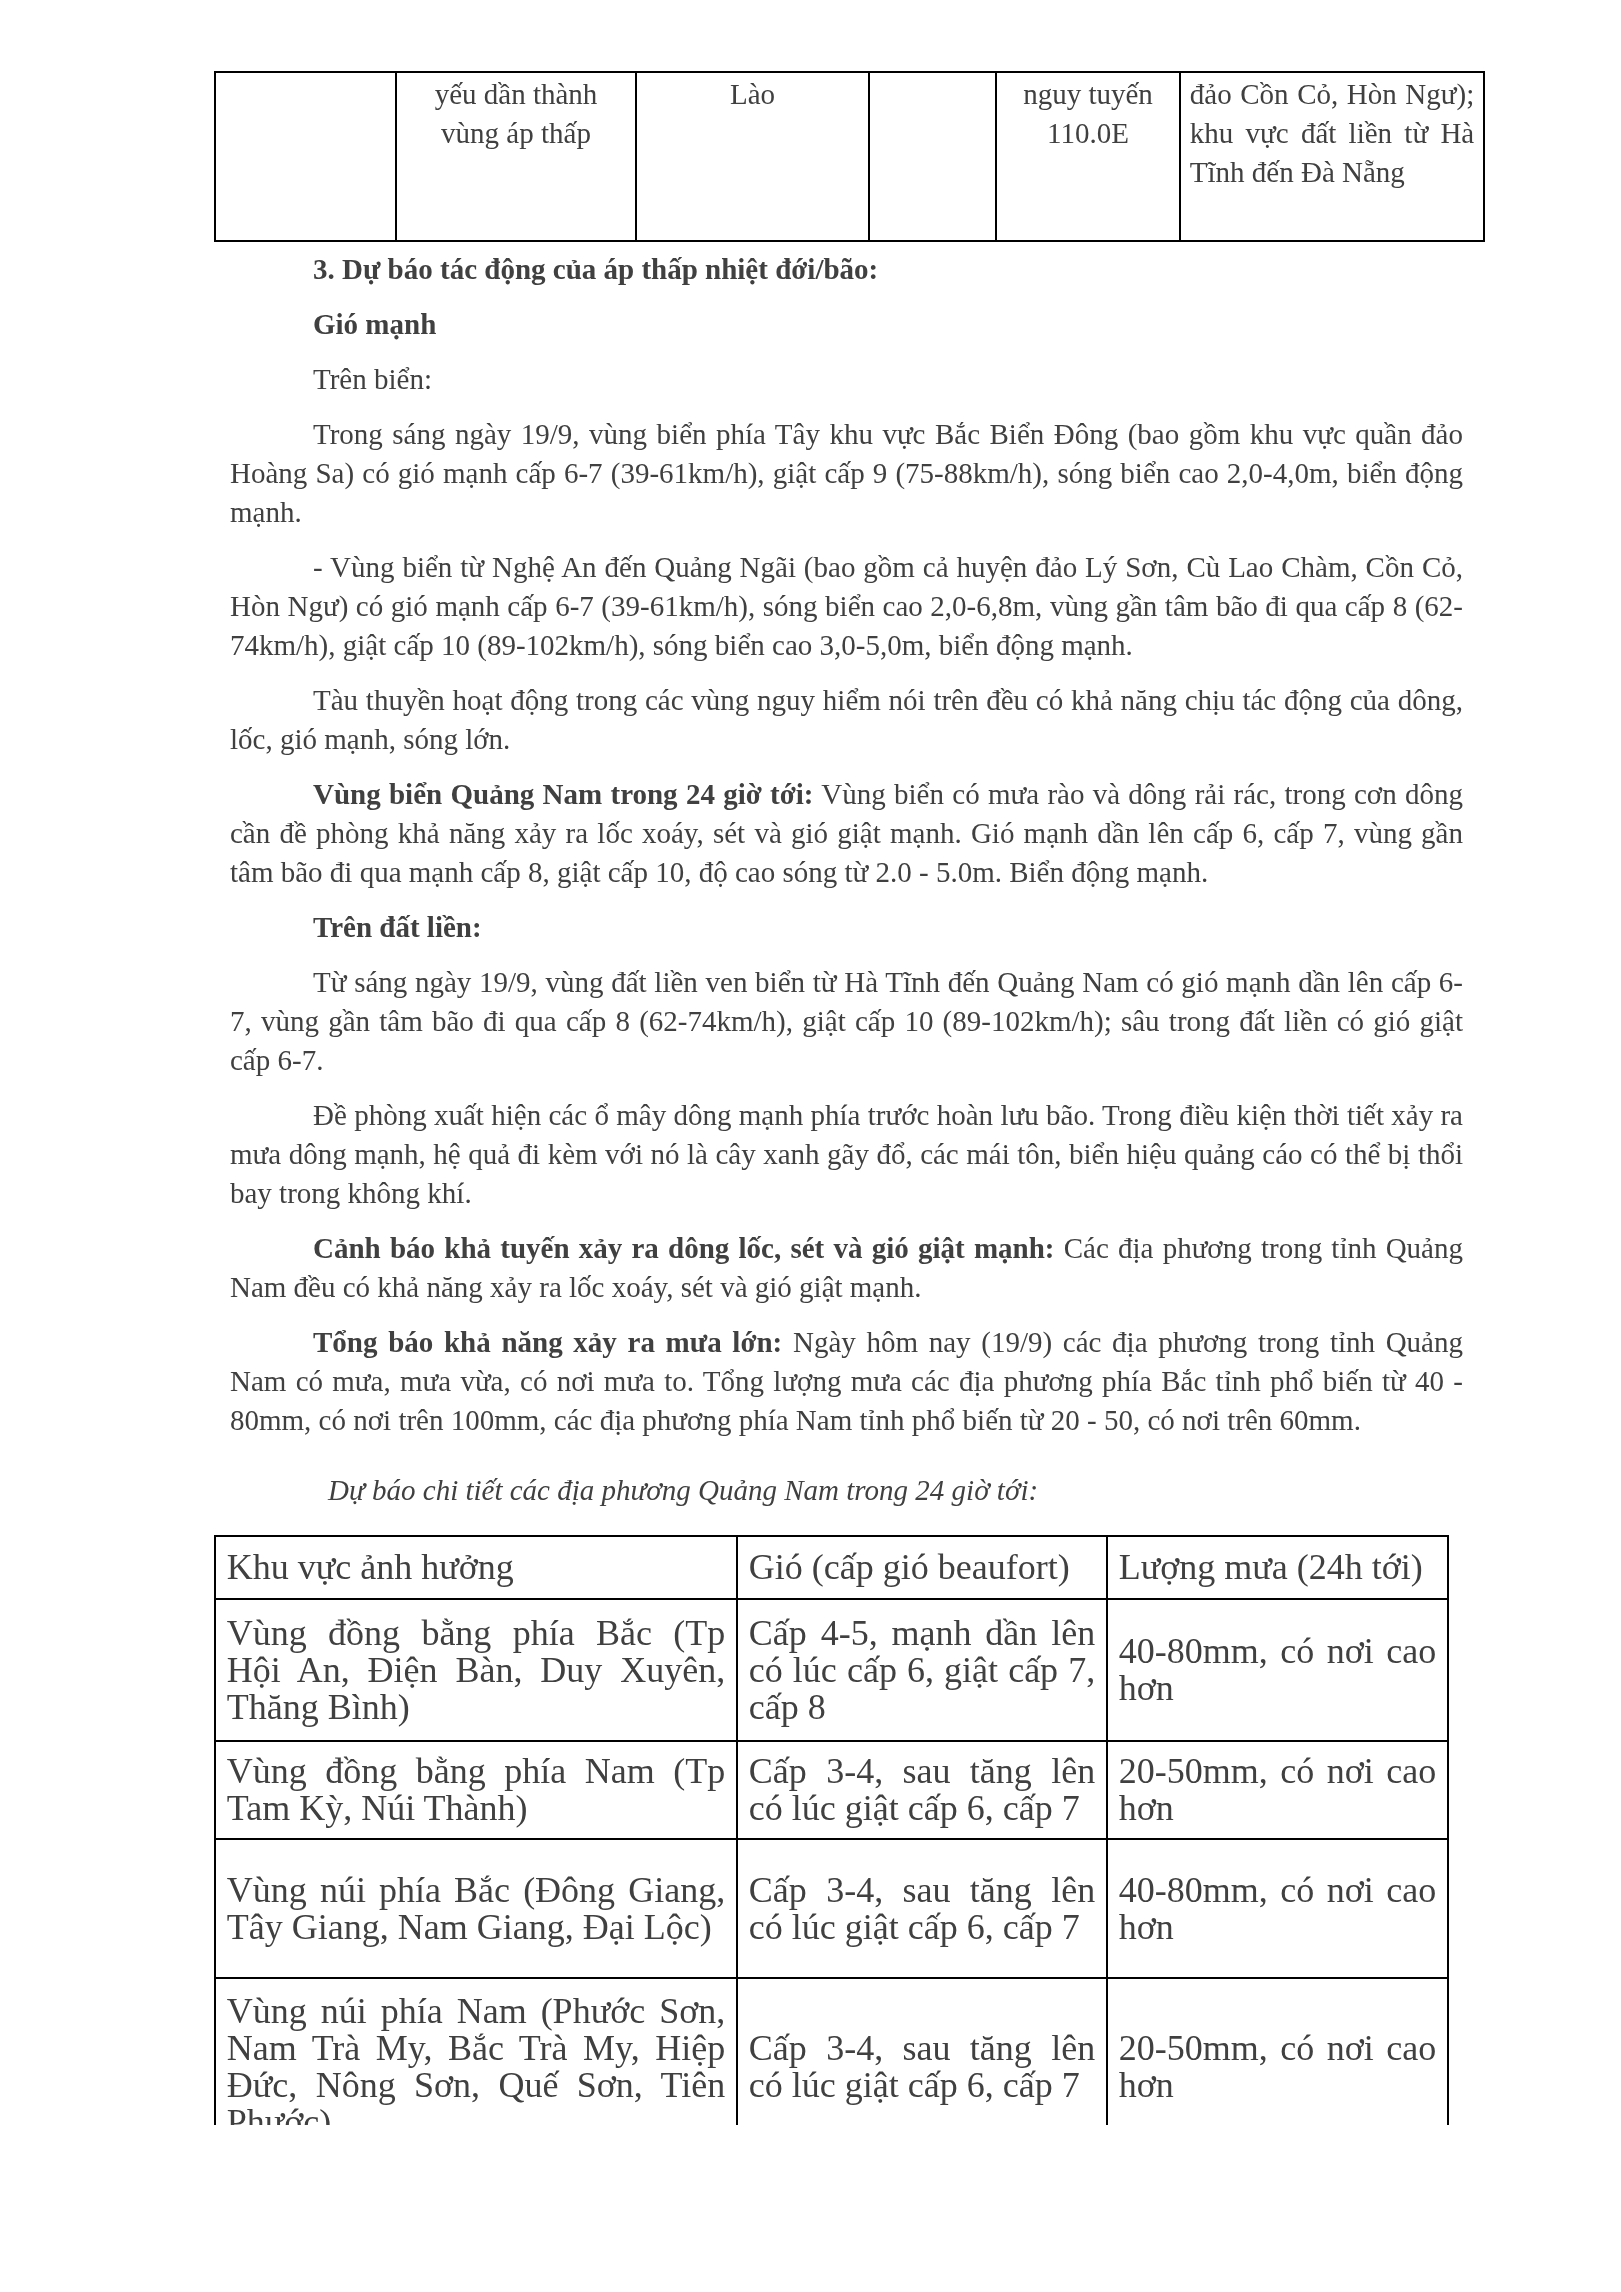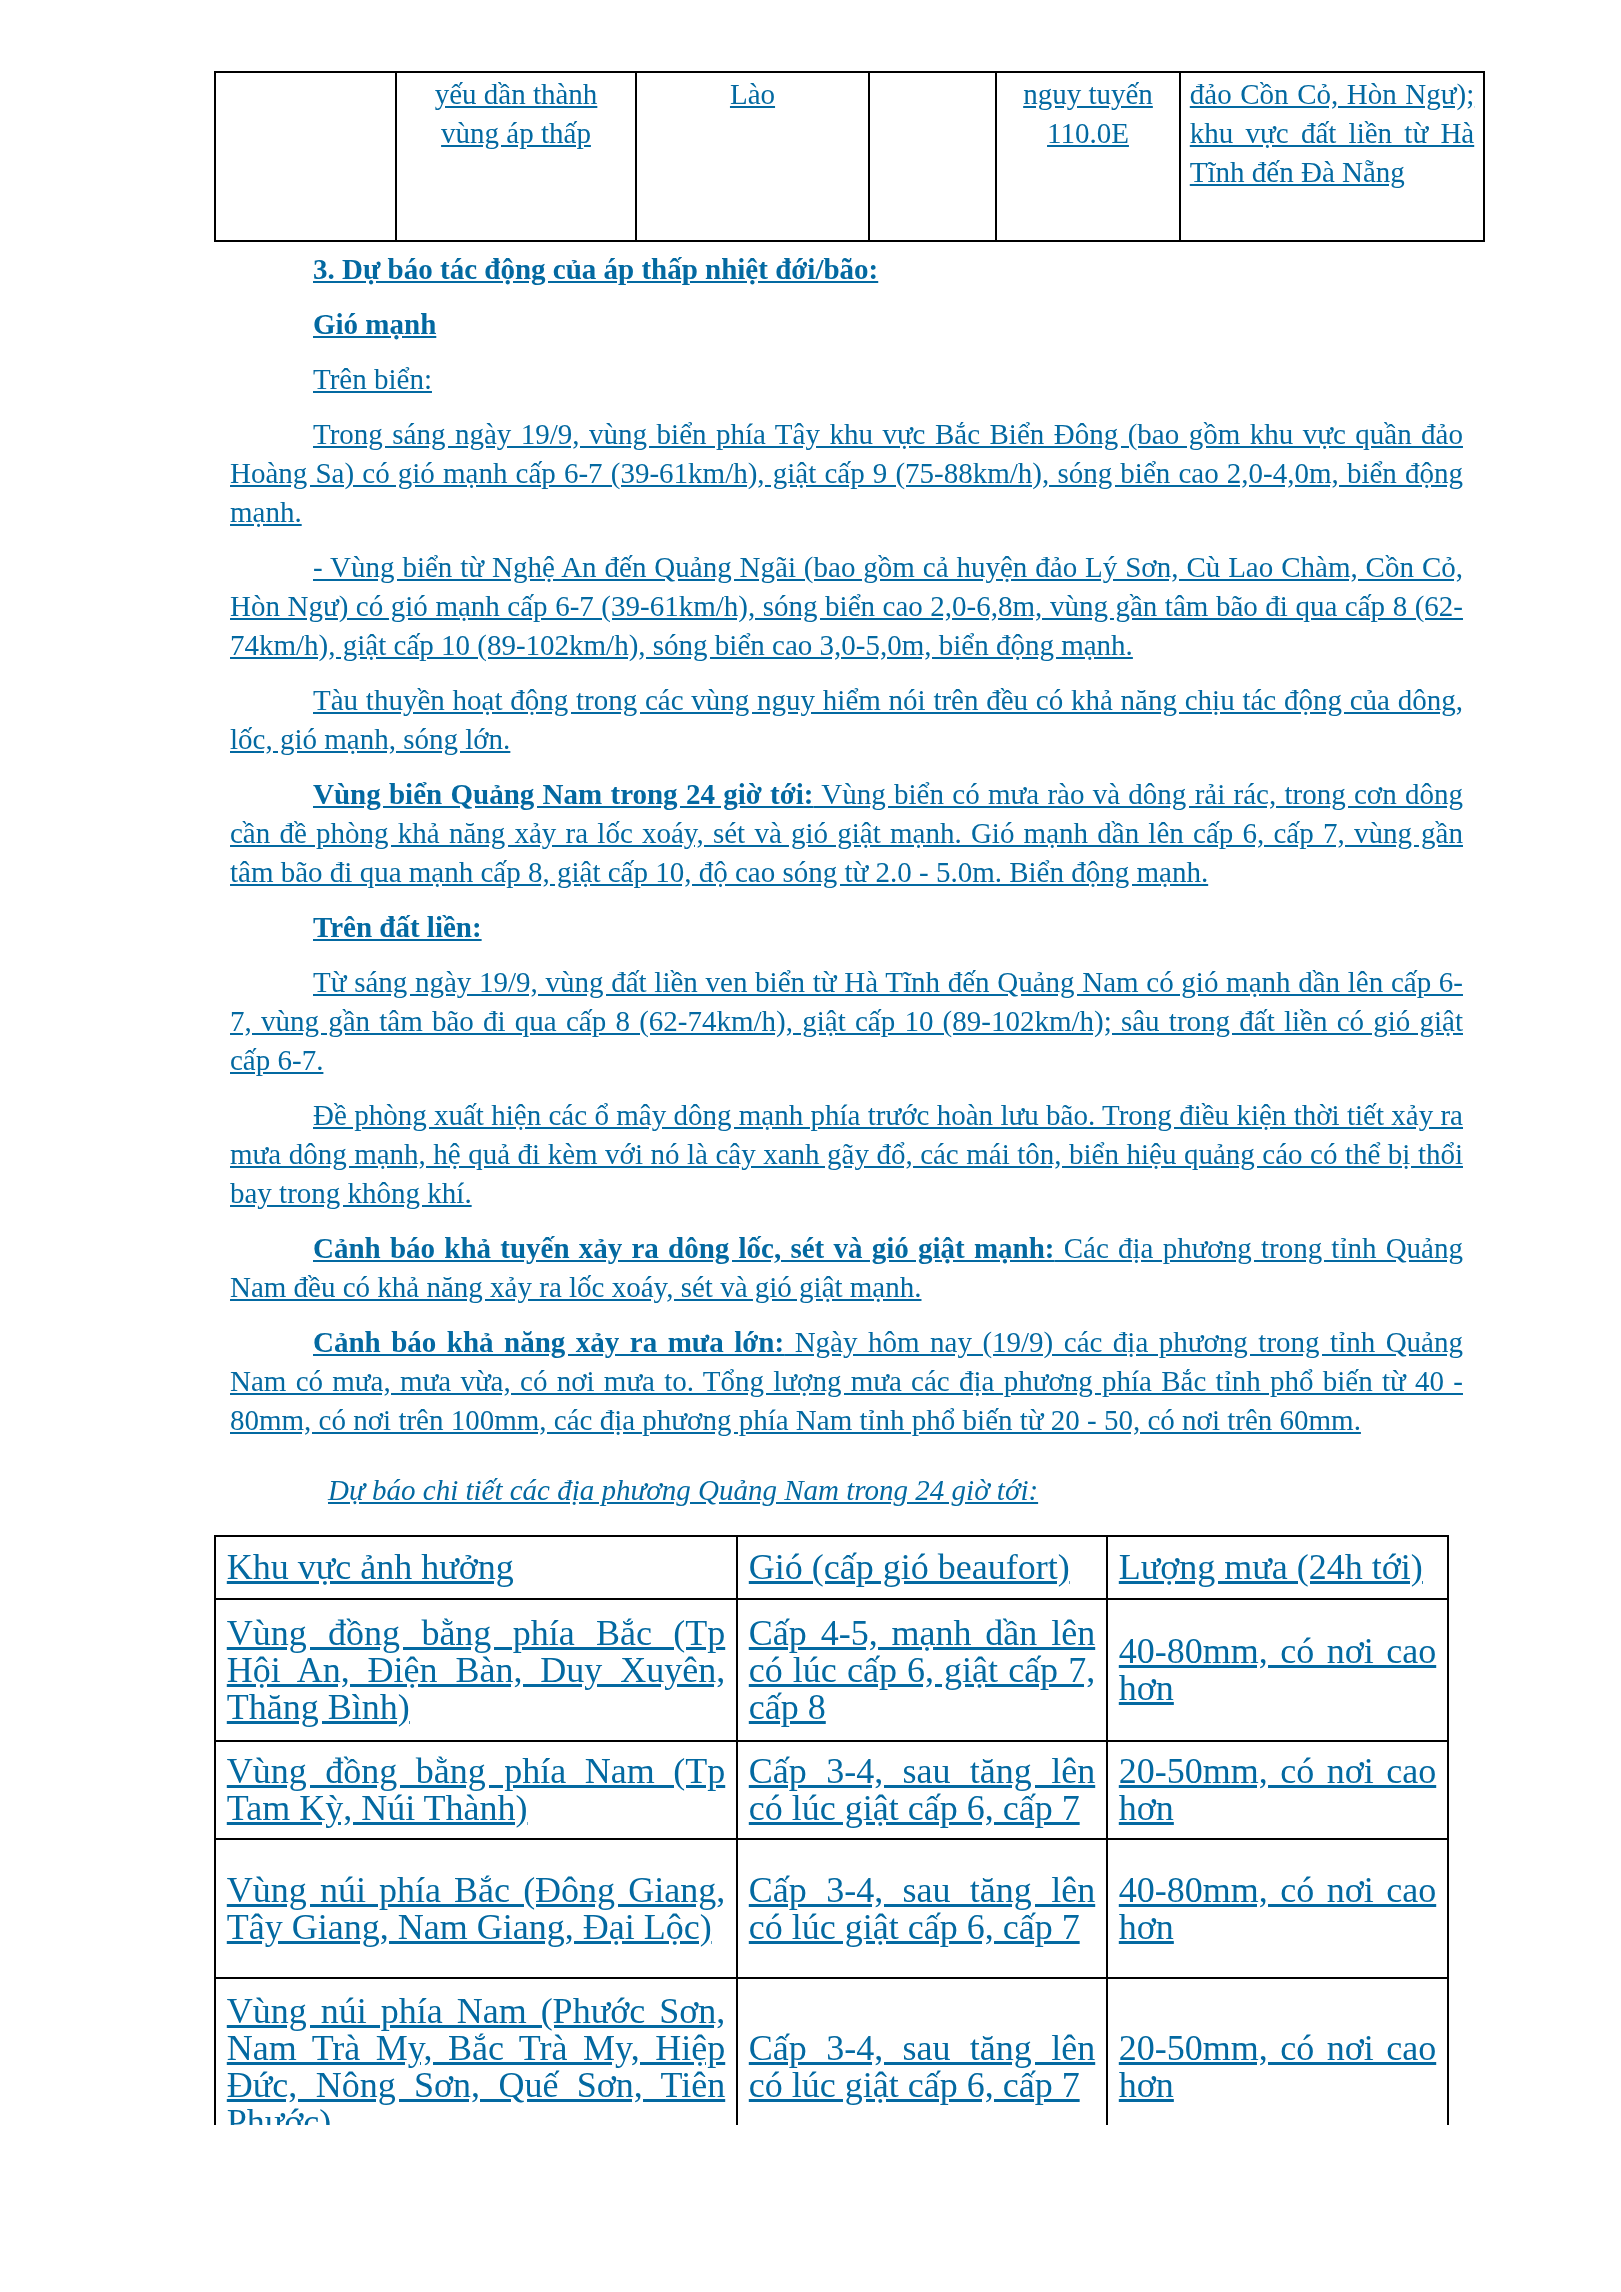--- a/index.html
+++ b/index.html
@@ -3,26 +3,25 @@
 <meta charset="utf-8">
 <style>
   html, body { margin: 0; padding: 0; background: #ffffff; }
   .page {
     position: relative;
     width: 1621px;
     height: 2125px;
     box-sizing: border-box;
     padding: 71px 142px 0 214px;
     background: #ffffff;
-    color: #0369a1;
+    color: #404040;
     font-family: "Liberation Serif", "DejaVu Serif", serif;
     font-size: 29px;
     line-height: 39px;
     overflow: hidden;
-    text-decoration: underline;
   }
   table { border-collapse: collapse; table-layout: fixed; }
 
   
   .frag-table { width: 1270px; }
   .frag-table tr { height: 169px; }
   .frag-table td {
     border: 2px solid #000;
     vertical-align: top;
     padding: 2px 8.8px;
@@ -109,21 +108,21 @@
 
   <p class="just"><b class="bold">Vùng biển Quảng Nam trong 24 giờ tới:</b><span> Vùng biển có mưa rào và dông rải rác, trong cơn dông cần đề phòng khả năng xảy ra lốc xoáy, sét và gió giật mạnh. Gió mạnh dần lên cấp 6, cấp 7, vùng gần tâm bão đi qua mạnh cấp 8, giật cấp 10, độ cao sóng từ 2.0 - 5.0m. Biển động mạnh.</span></p>
 
   <p class="bold">Trên đất liền:</p>
 
   <p class="just">Từ sáng ngày 19/9, vùng đất liền ven biển từ Hà Tĩnh đến Quảng Nam có gió mạnh dần lên cấp 6-7, vùng gần tâm bão đi qua cấp 8 (62-74km/h), giật cấp 10 (89-102km/h); sâu trong đất liền có gió giật cấp 6-7.</p>
   <p class="just">Đề phòng xuất hiện các ổ mây dông mạnh phía trước hoàn lưu bão. Trong điều kiện thời tiết xảy ra mưa dông mạnh, hệ quả đi kèm với nó là cây xanh gãy đổ, các mái tôn, biển hiệu quảng cáo có thể bị thổi bay trong không khí.</p>
 
   <p class="just"><b class="bold">Cảnh báo khả tuyến xảy ra dông lốc, sét và gió giật mạnh:</b><span> Các địa phương trong tỉnh Quảng Nam đều có khả năng xảy ra lốc xoáy, sét và gió giật mạnh.</span></p>
 
-  <p class="just"><b class="bold">Cảnh báo khả năng xảy ra mưa lớn:</b><span> Ngày hôm nay (19/9) các địa phương trong tỉnh Quảng Nam có mưa, mưa vừa, có nơi mưa to.  Tổng lượng mưa các địa phương phía Bắc tỉnh phổ biến từ 40 - 80mm, có nơi trên 100mm, các địa phương phía Nam tỉnh phổ biến từ 20 - 50, có nơi trên 60mm.</span></p>
+  <p class="just"><b class="bold">Tổng báo khả năng xảy ra mưa lớn:</b><span> Ngày hôm nay (19/9) các địa phương trong tỉnh Quảng Nam có mưa, mưa vừa, có nơi mưa to.  Tổng lượng mưa các địa phương phía Bắc tỉnh phổ biến từ 40 - 80mm, có nơi trên 100mm, các địa phương phía Nam tỉnh phổ biến từ 20 - 50, có nơi trên 60mm.</span></p>
 
   <p class="caption">Dự báo chi tiết các địa phương Quảng Nam trong 24 giờ tới:</p>
 
   <table class="fc-table">
     <colgroup>
       <col style="width:522px">
       <col style="width:370px">
       <col style="width:341px">
     </colgroup>
     <thead>

